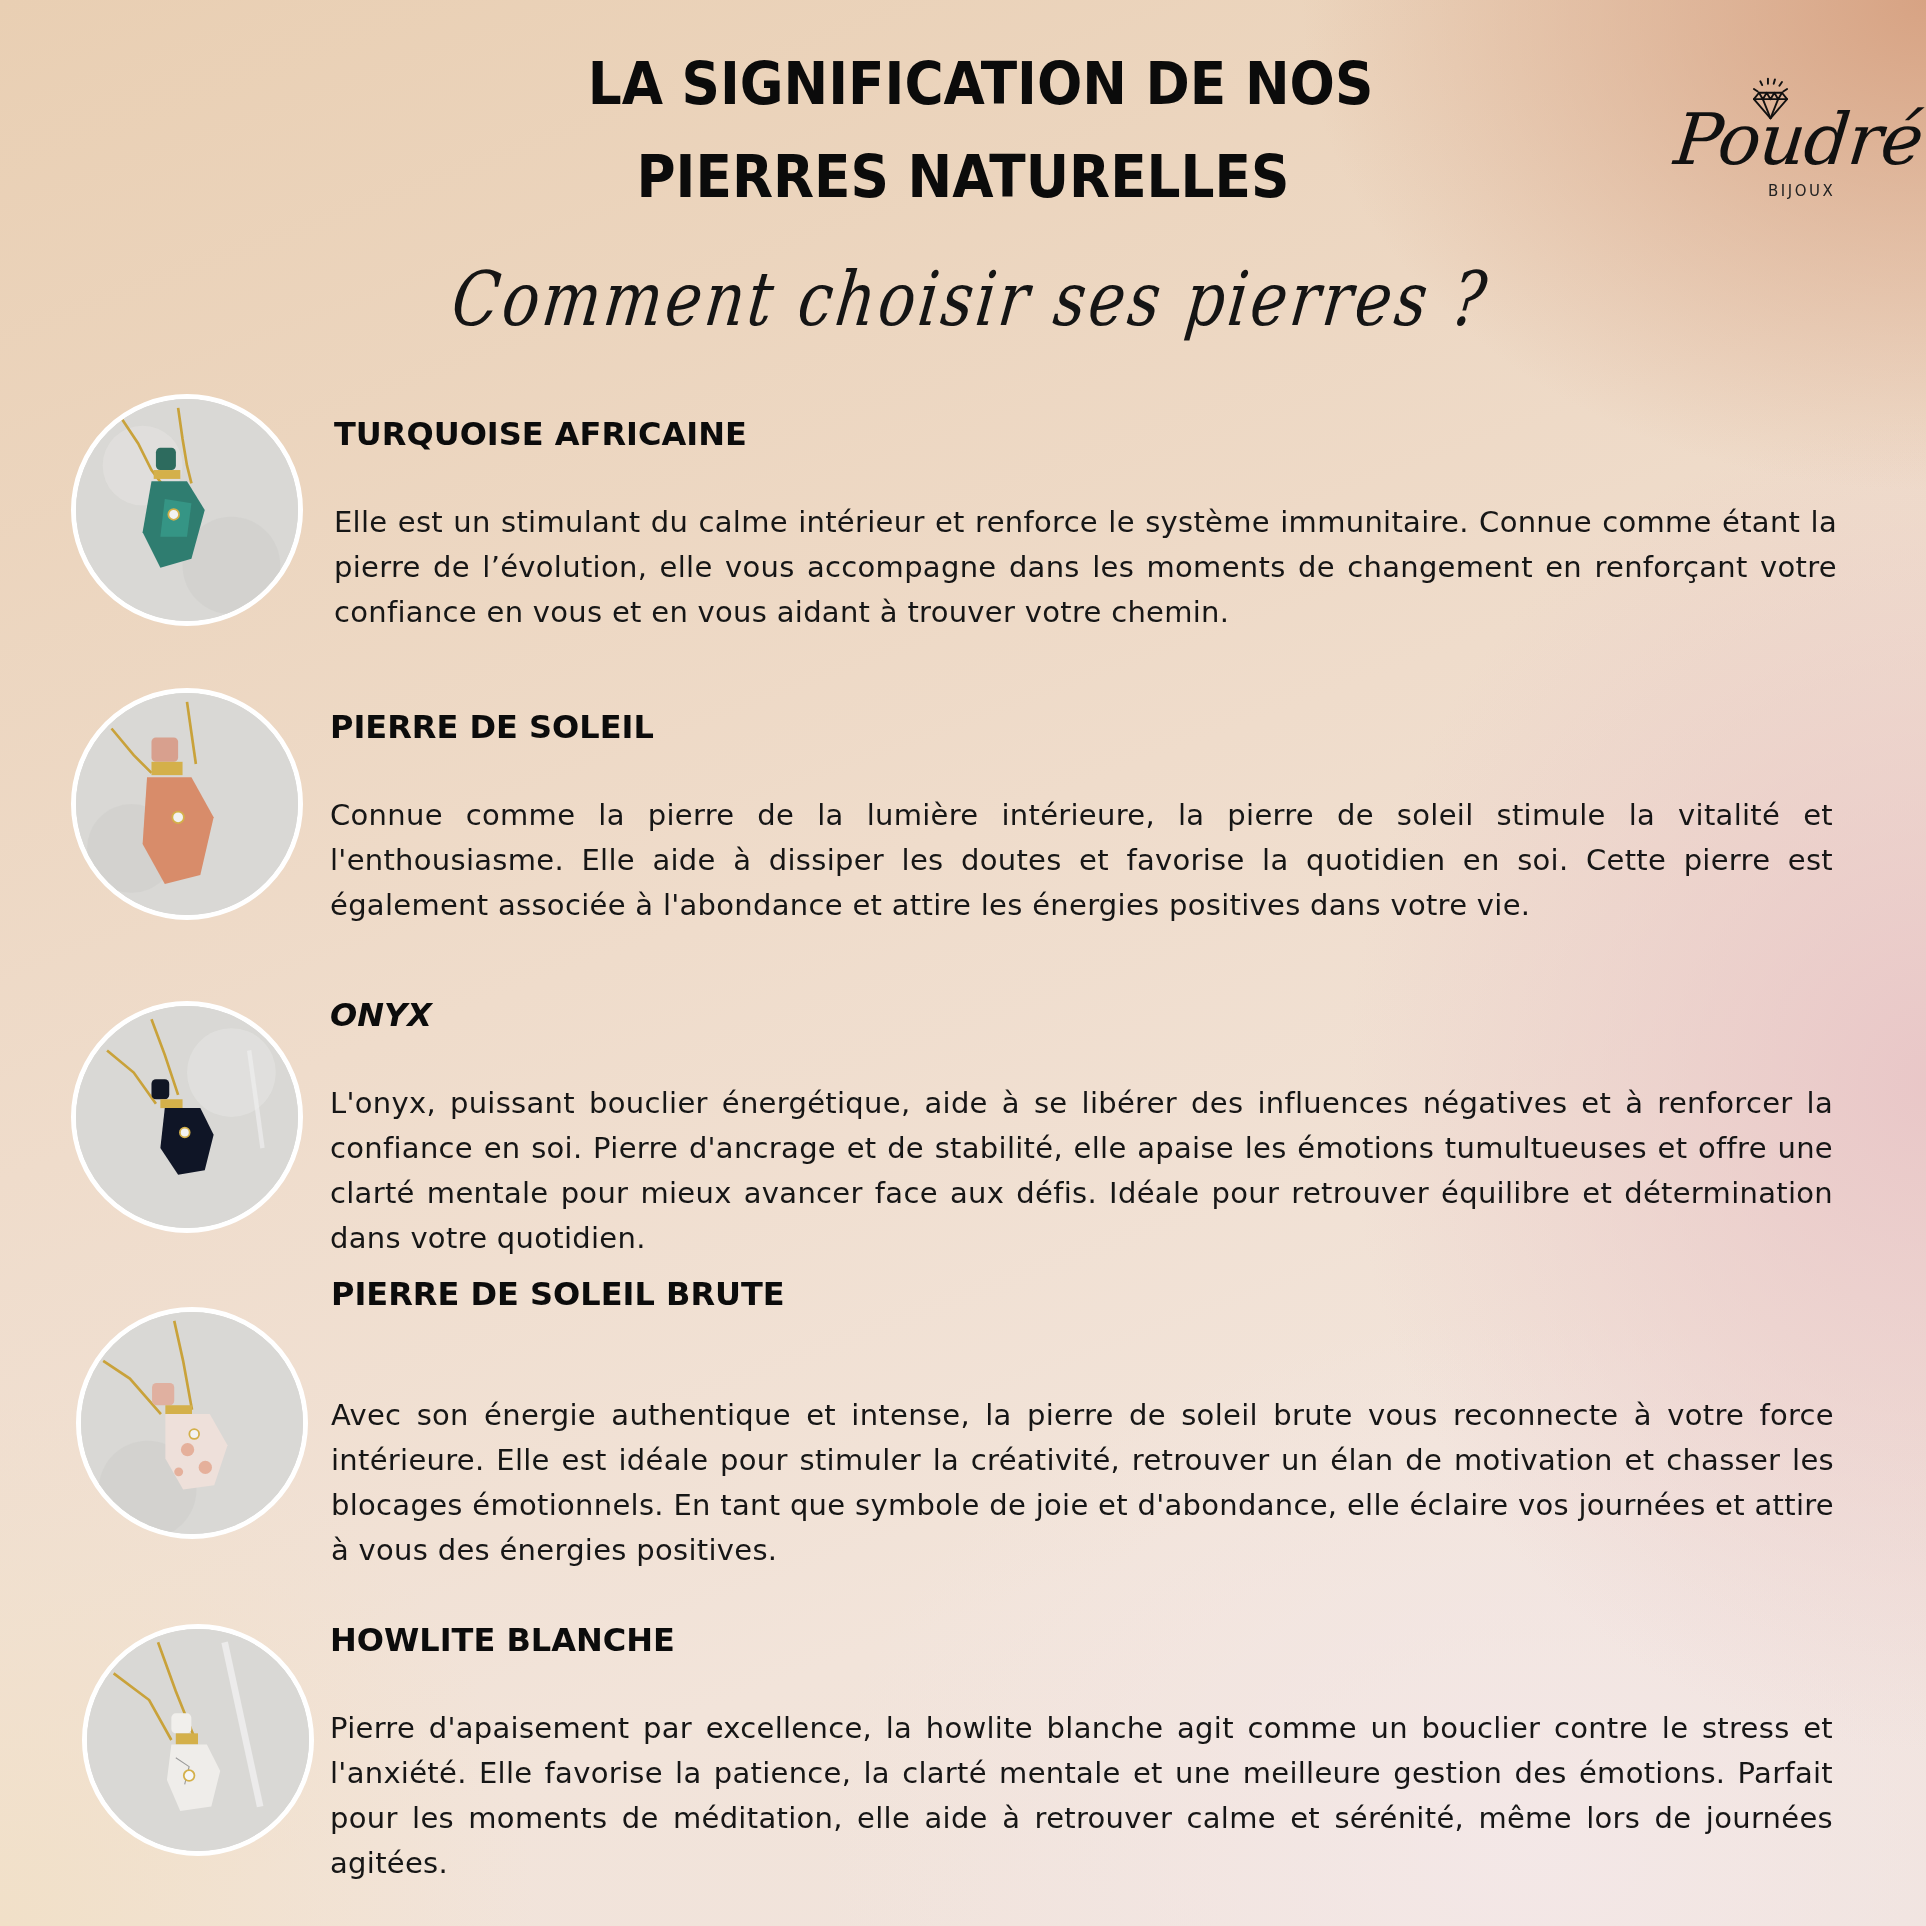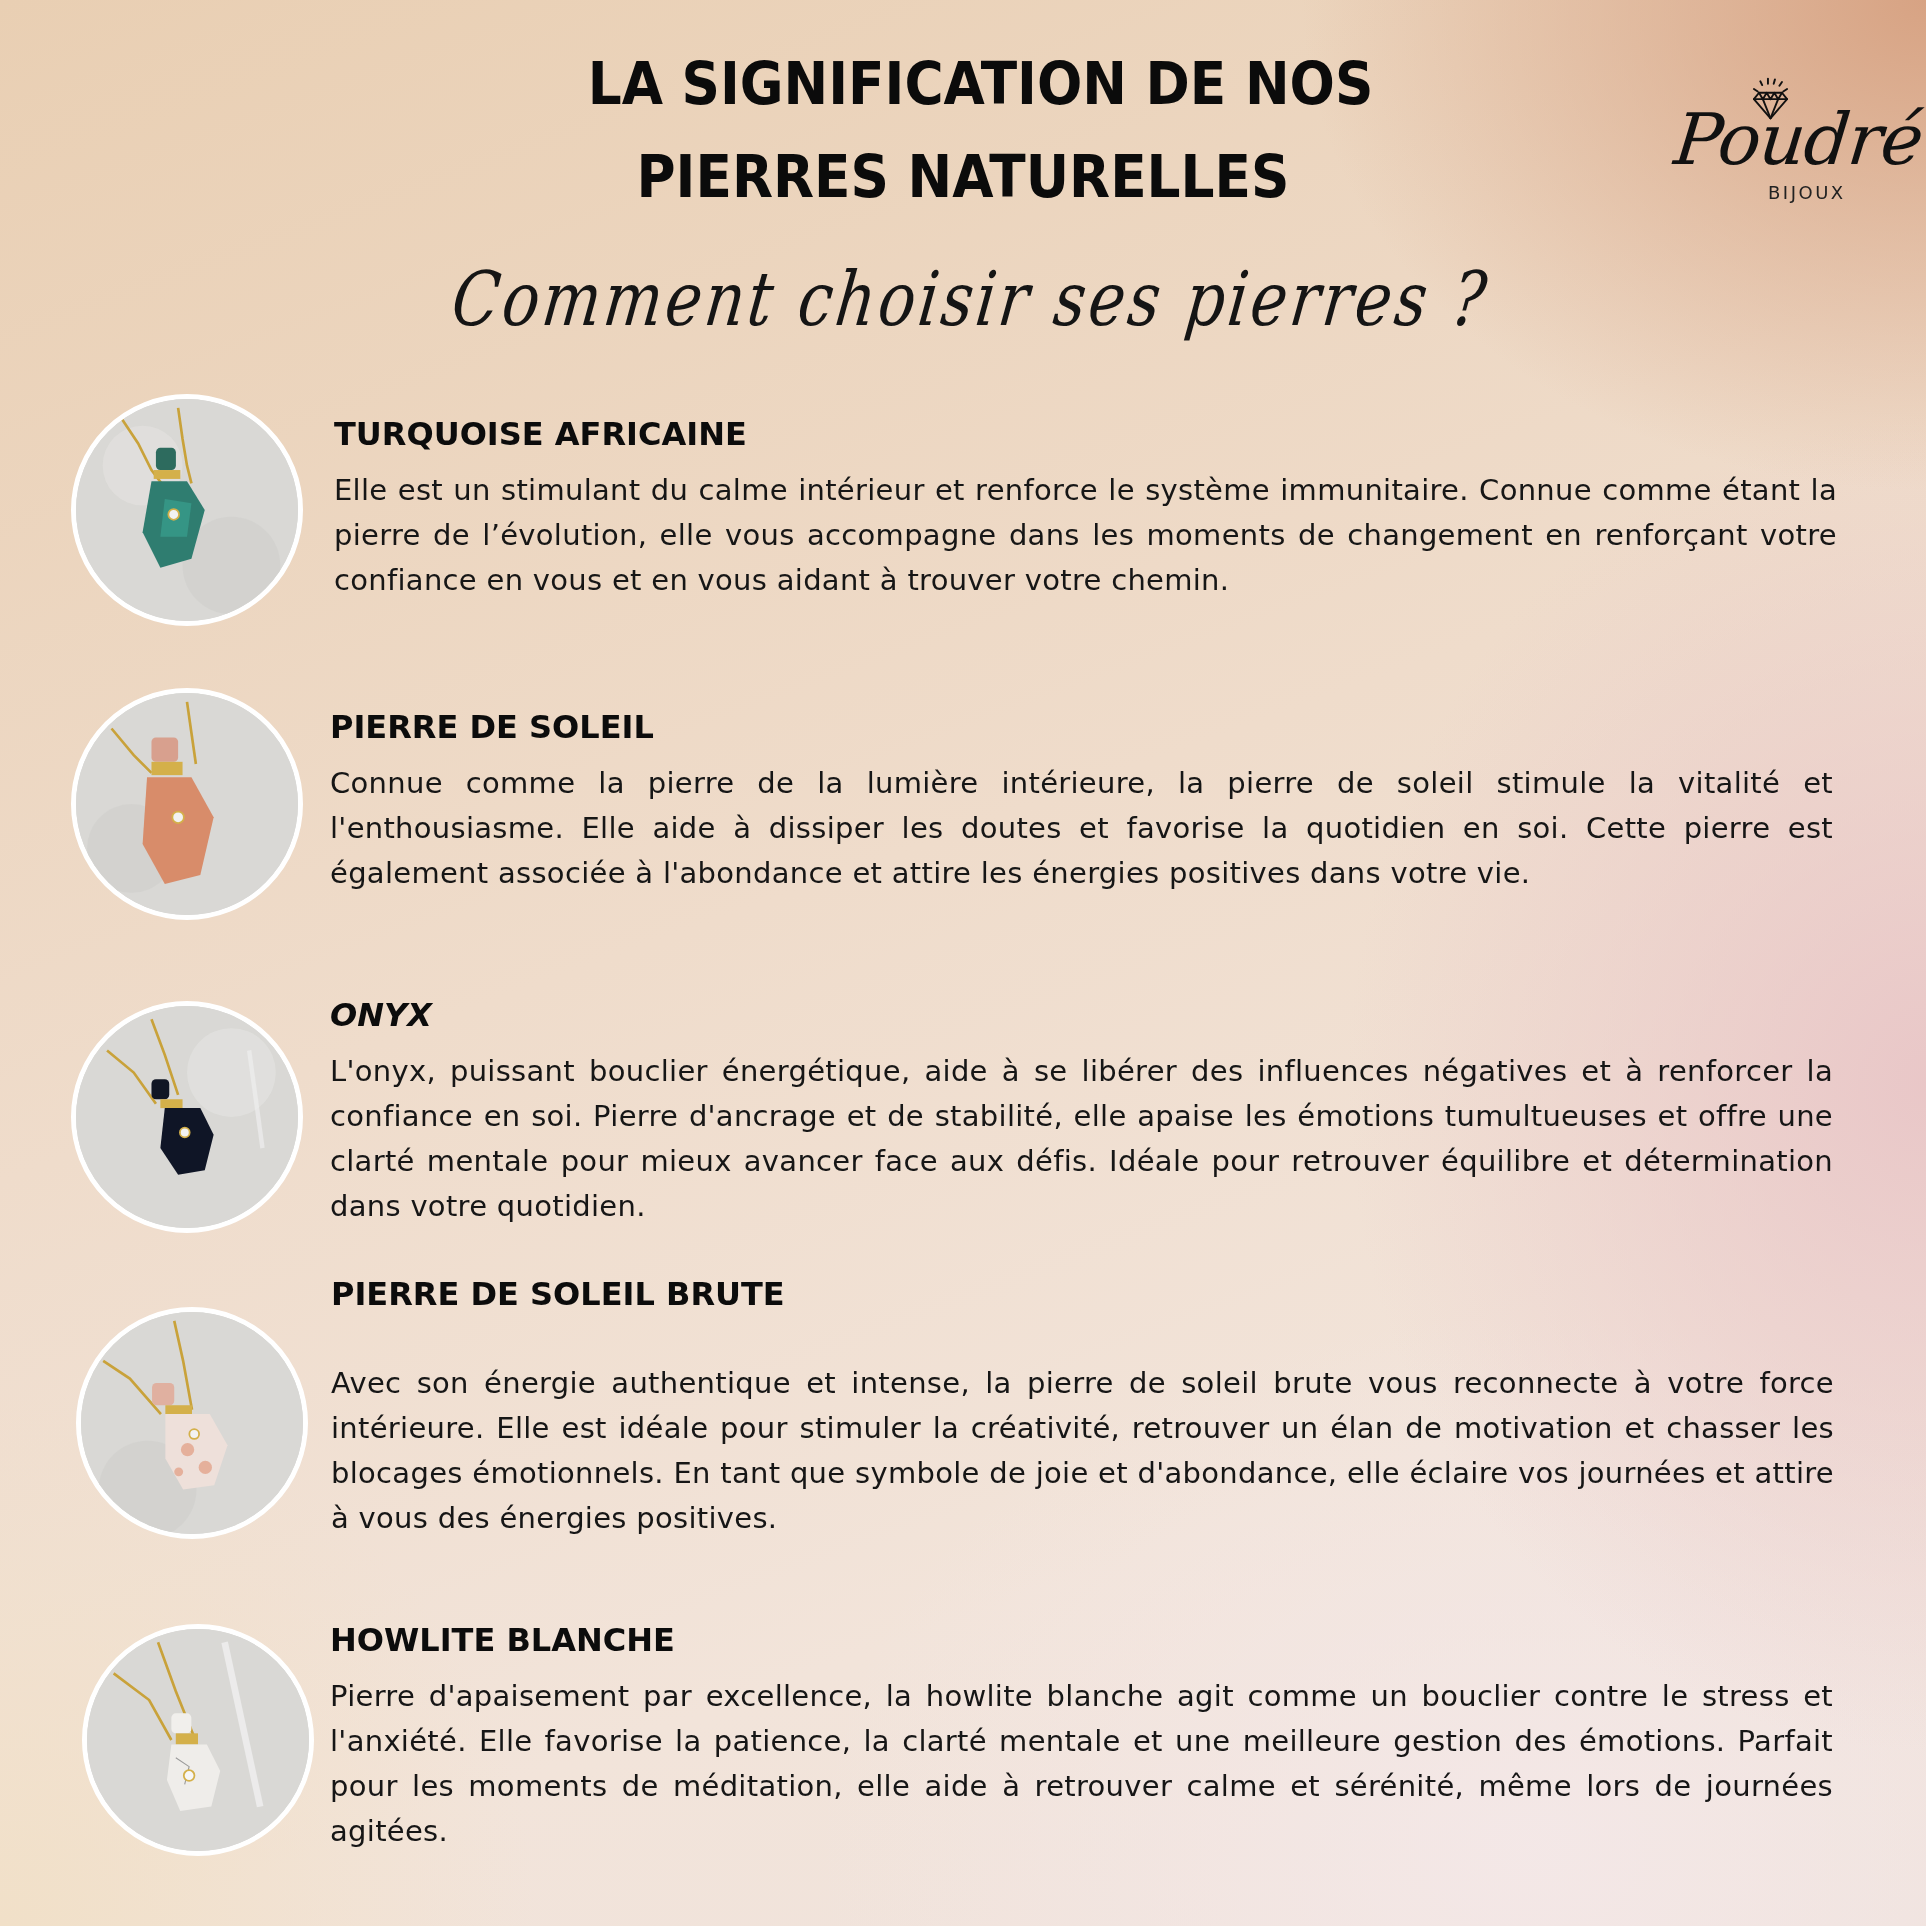--- a/index.html
+++ b/index.html
@@ -69,21 +69,21 @@
       font-size: 71px;
       line-height: 76px;
       color: #111;
       letter-spacing: -1.3px;
       transform: skewX(-6deg);
     }
     .logo .sub {
       position: absolute;
       left: 99px; top: 106px;
       font-family: "DejaVu Sans", sans-serif;
-      font-size: 18px;
+      font-size: 15px;
       letter-spacing: 2.5px;
       color: #222;
     }
 
     
     .stone {
       position: absolute;
       left: 0; width: 1926px;
     }
     .stone .photo {
@@ -108,20 +108,21 @@
     .stone .desc {
       position: absolute;
       width: 1503px;
       font-family: "DejaVu Sans", sans-serif;
       font-size: 29px;
       line-height: 45px;
       color: #161616;
       text-align: justify;
       text-align-last: left;
       letter-spacing: 0.3px;
+      margin-top: 32px;
     }
   </style>
 </head>
 <body>
 
 <h1 class="title">
   <span class="line line-1">LA SIGNIFICATION DE NOS</span>
   <span class="line line-2">PIERRES NATURELLES</span>
 </h1>
 

